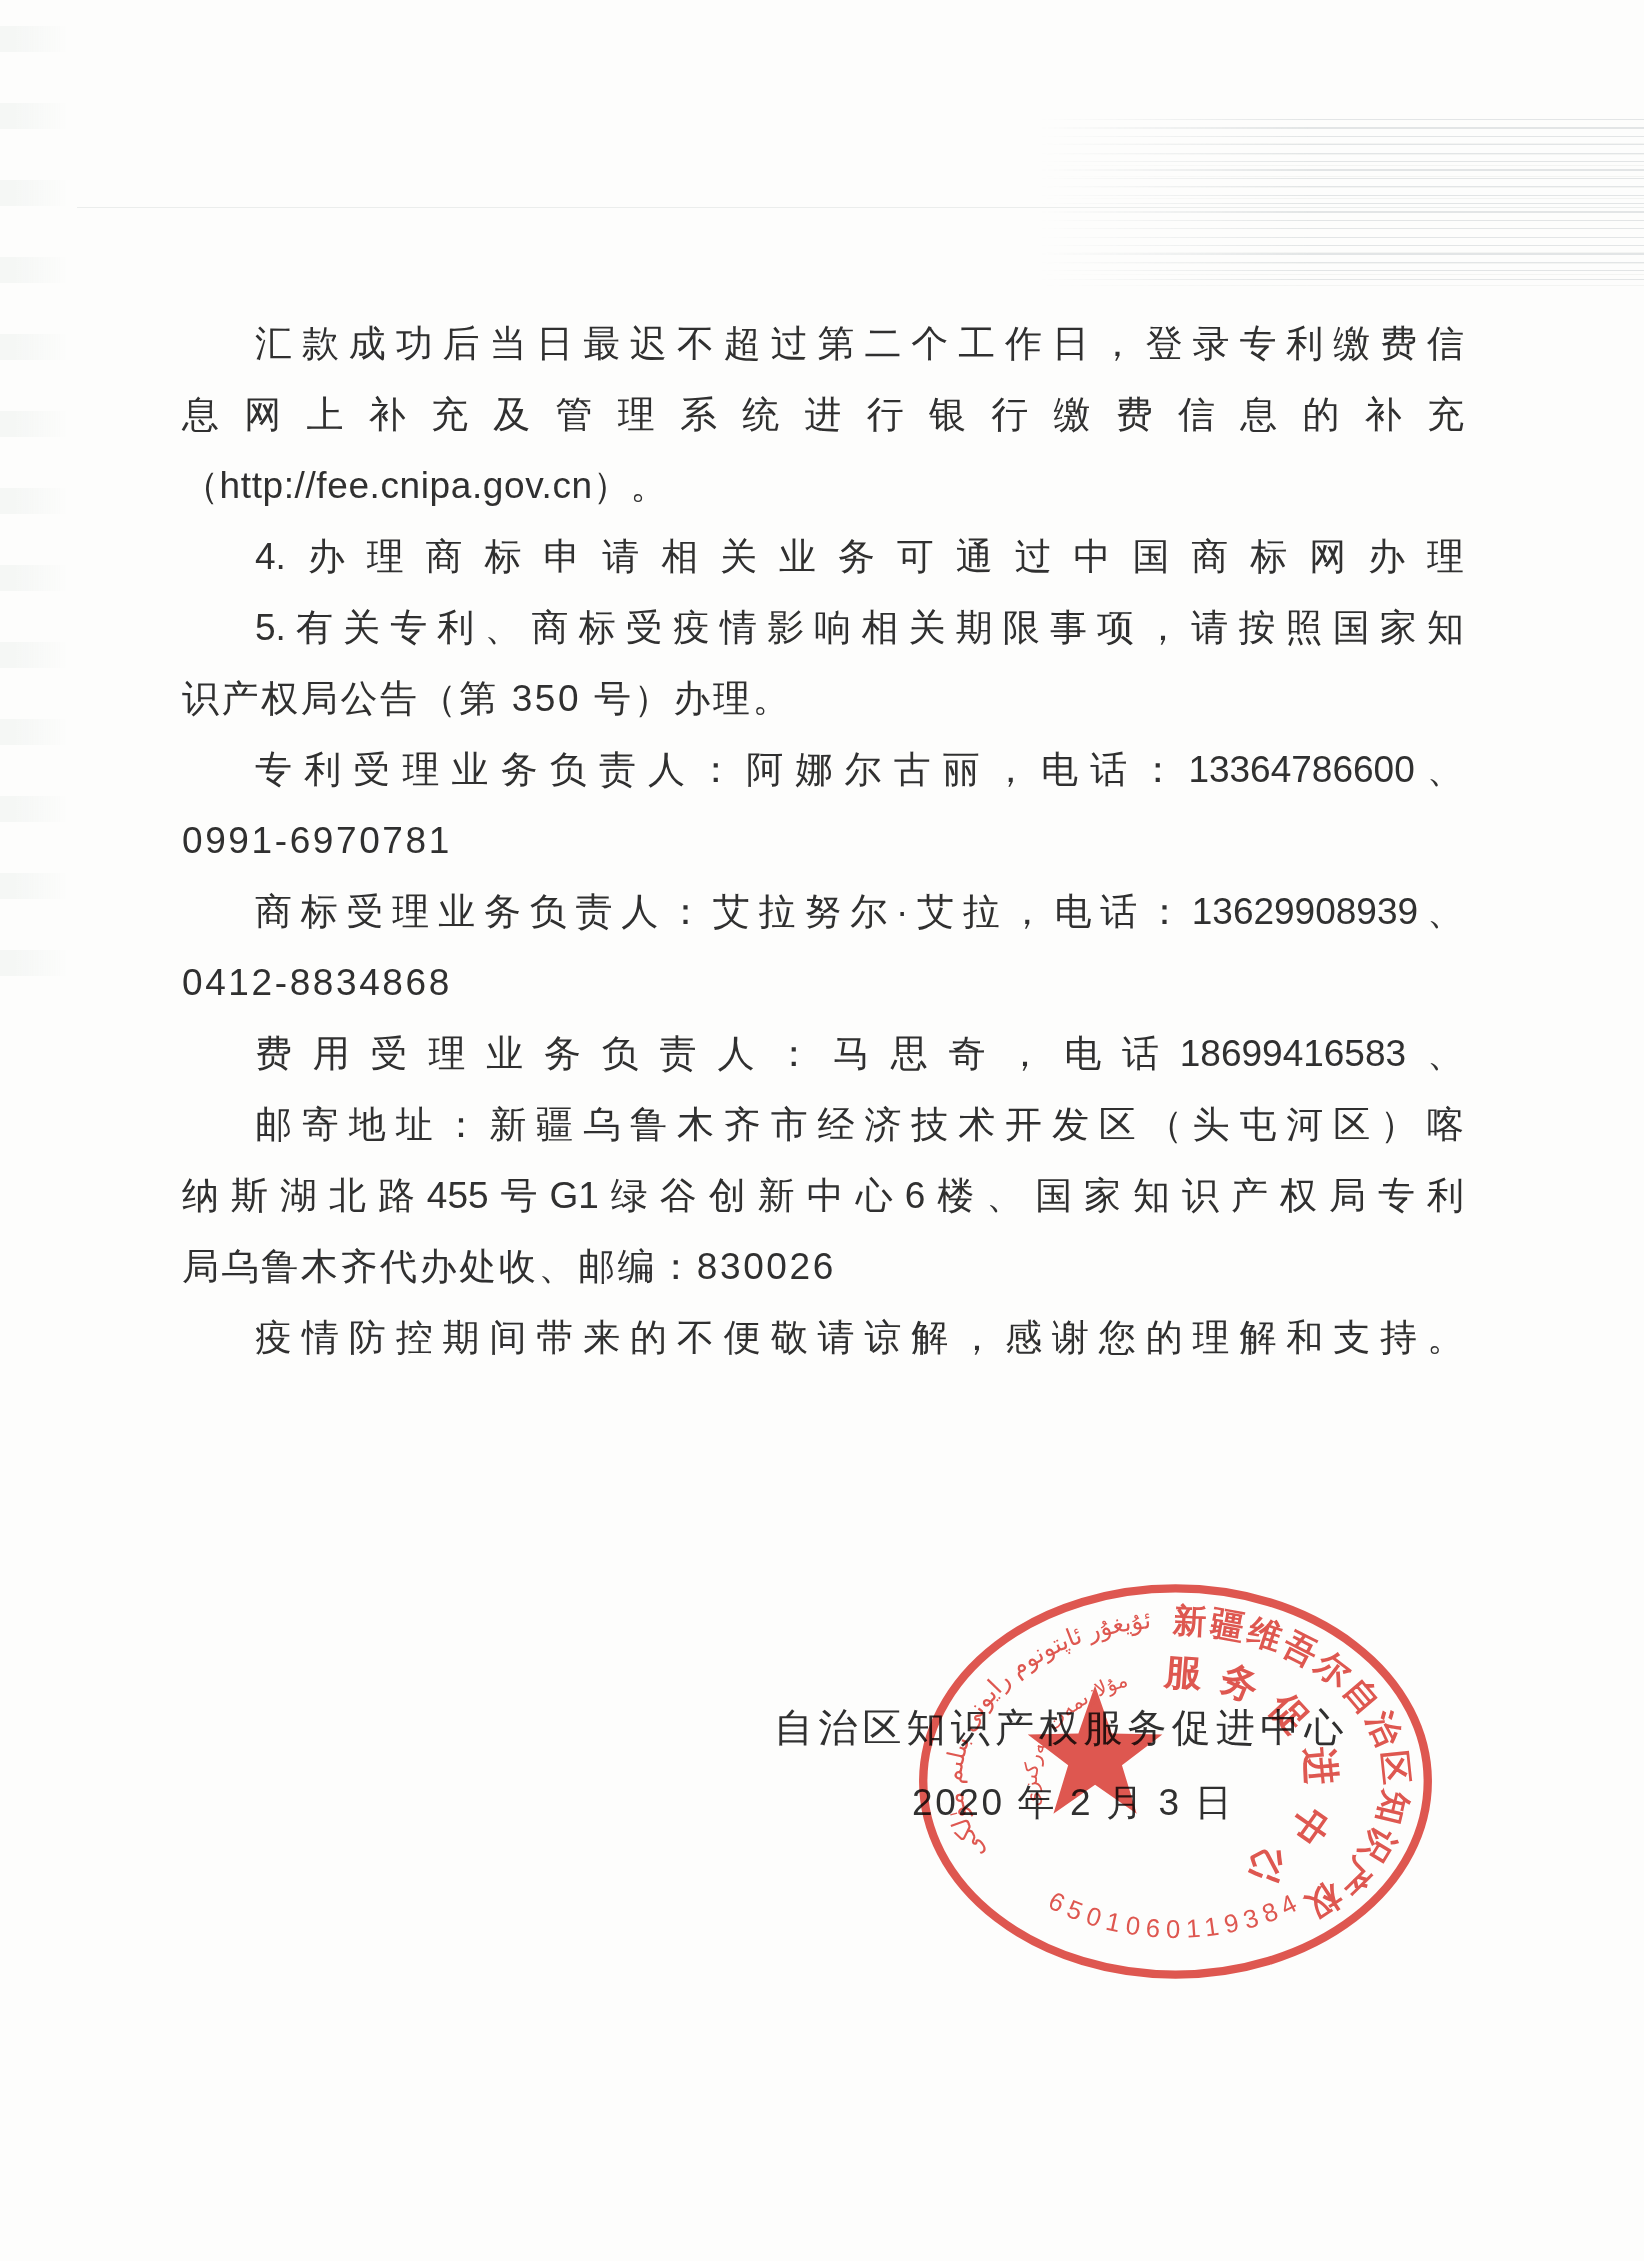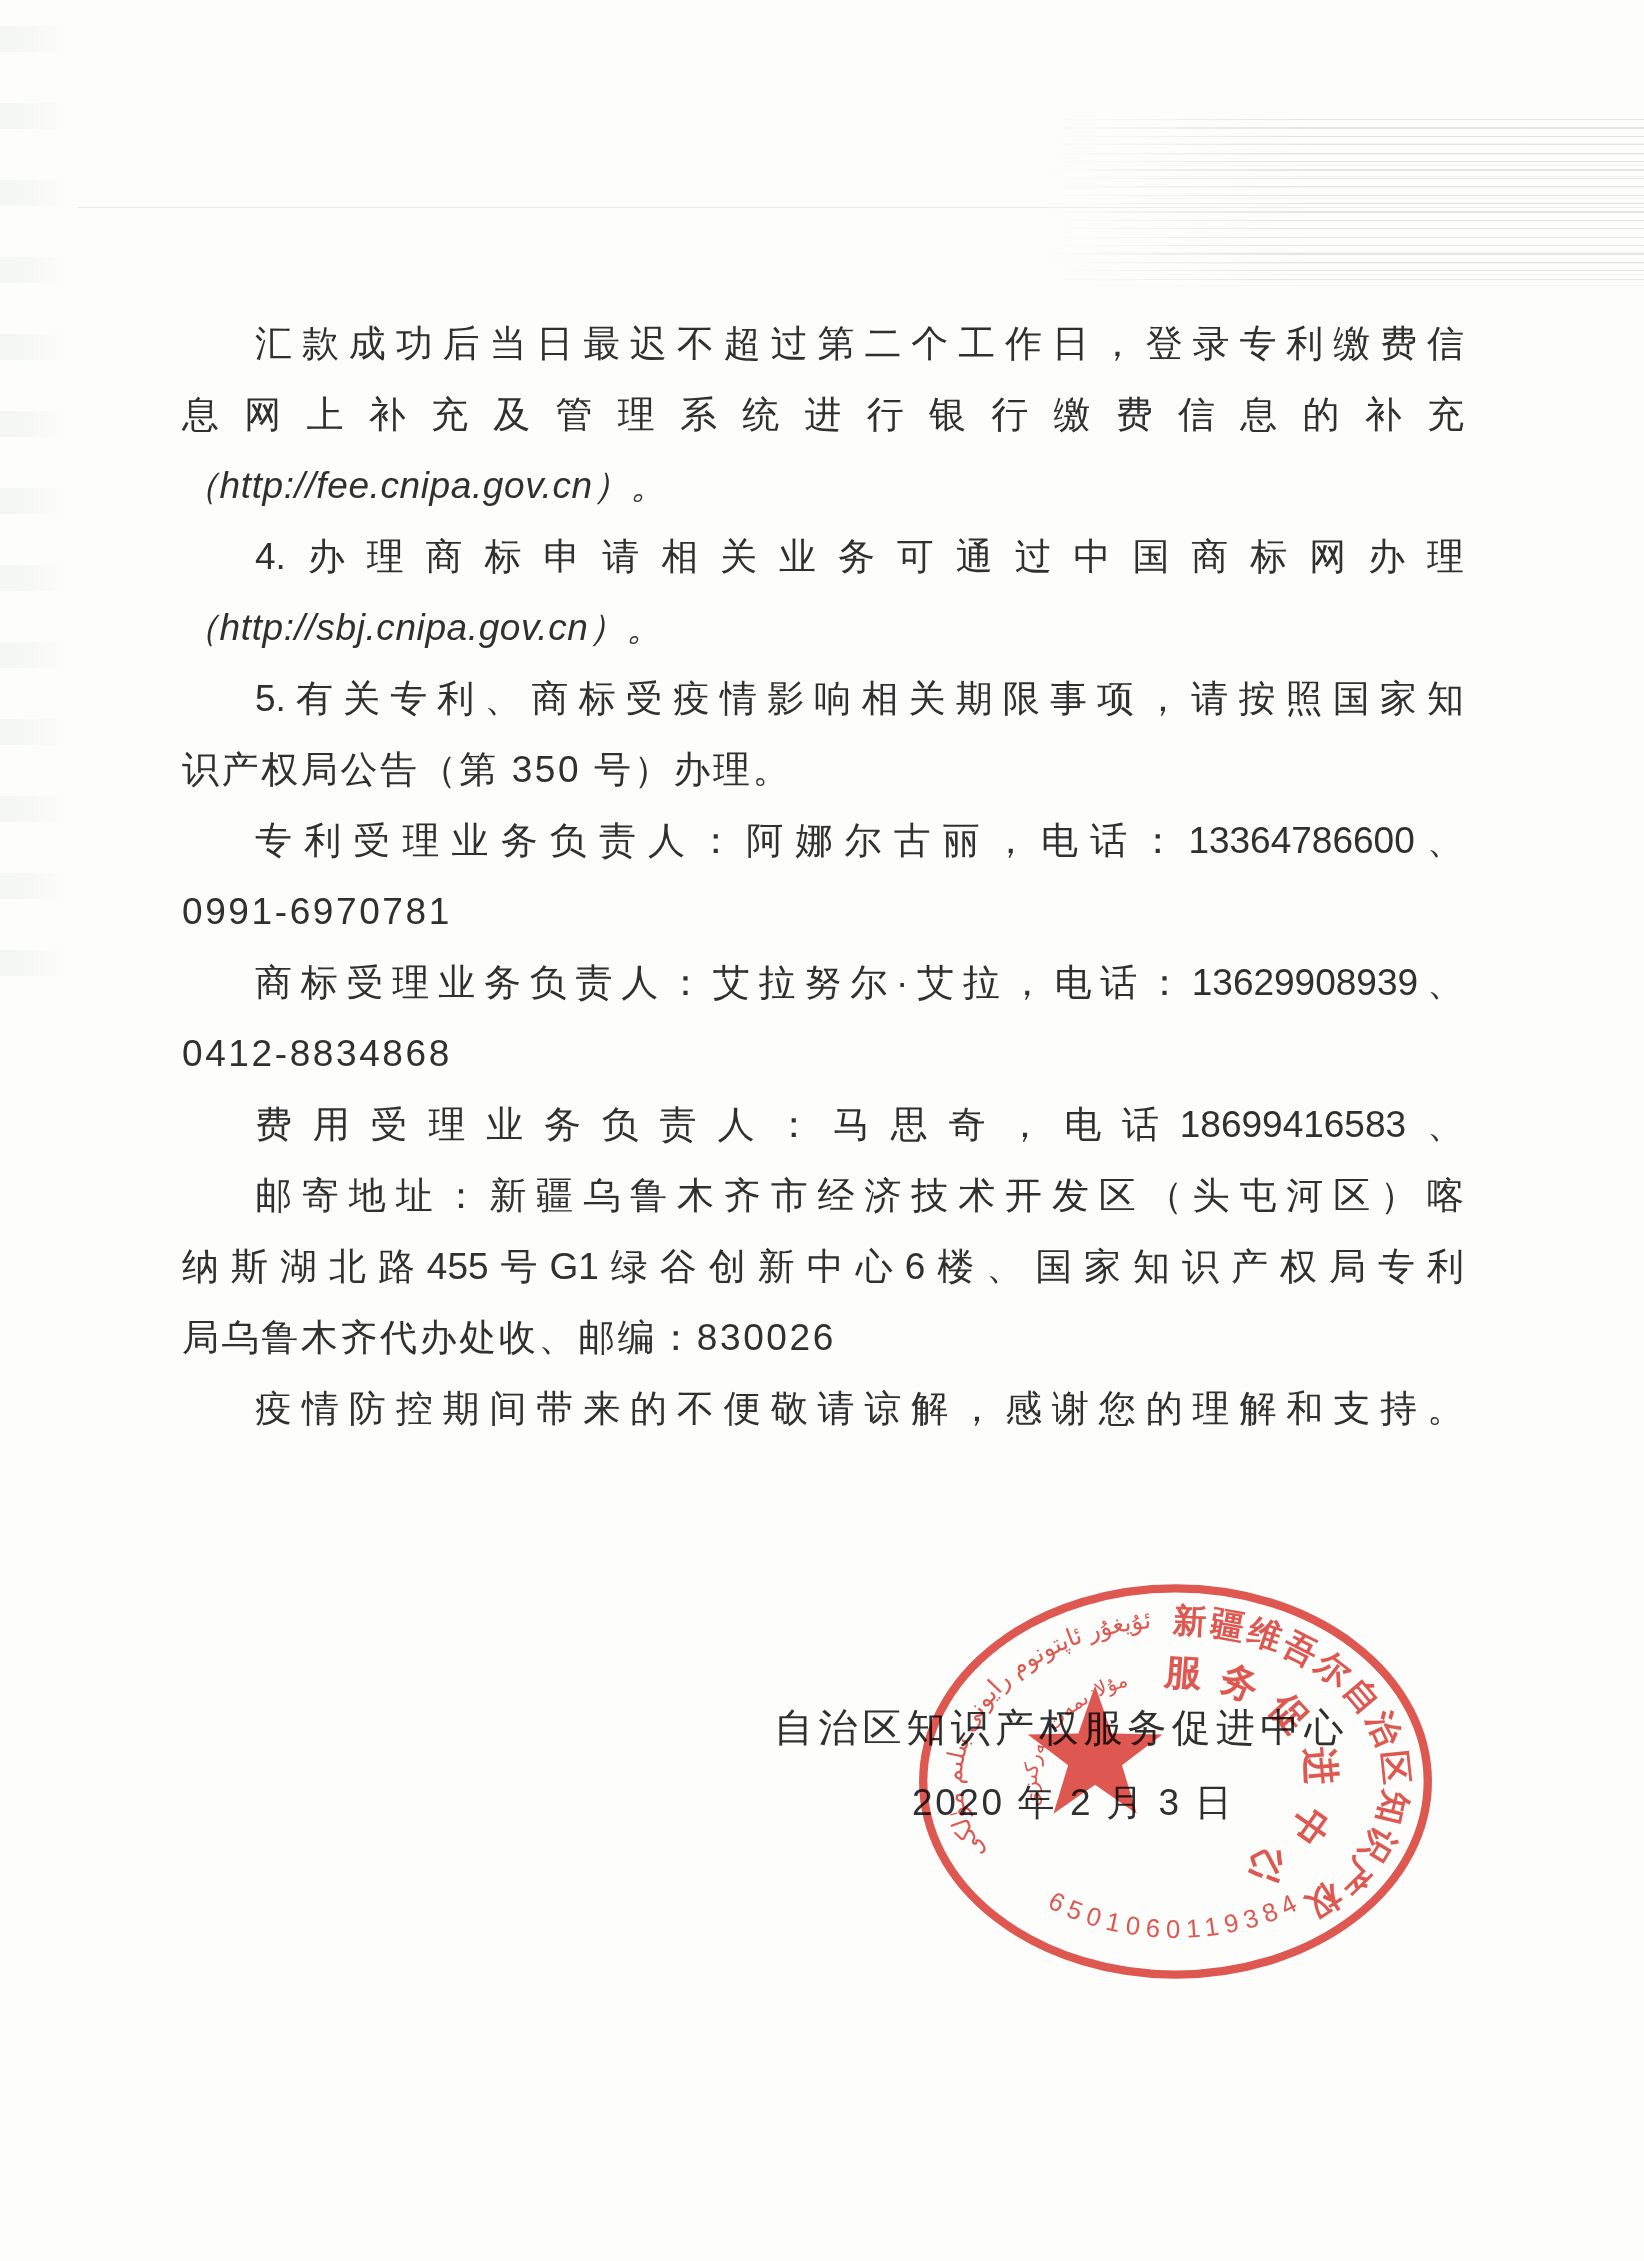--- a/index.html
+++ b/index.html
@@ -60,21 +60,21 @@
     white-space: nowrap;
     font-weight: 400;
   }
   .line.indent { padding-left: 73px; }
   .line.spread {
     display: flex;
     justify-content: space-between;
     align-items: baseline;
     letter-spacing: 0;
   }
-  .line.url { letter-spacing: 0.6px; font-style: italic; }
+  .line.url { letter-spacing: 0.6px; }
   .line .tk { display: inline-block; }
 
   
   .sig-org {
     position: absolute;
     left: 774px; top: 1701px;
     font-size: 39px;
     letter-spacing: 5.2px;
     white-space: nowrap;
   }
@@ -182,21 +182,20 @@
         <span class="tk">通</span>
         <span class="tk">过</span>
         <span class="tk">中</span>
         <span class="tk">国</span>
         <span class="tk">商</span>
         <span class="tk">标</span>
         <span class="tk">网</span>
         <span class="tk">办</span>
         <span class="tk">理</span>
       </div>
-      <div class="line url">（http://sbj.cnipa.gov.cn）。</div>
       <div class="line indent spread">
         <span class="tk">5.</span>
         <span class="tk">有</span>
         <span class="tk">关</span>
         <span class="tk">专</span>
         <span class="tk">利</span>
         <span class="tk">、</span>
         <span class="tk">商</span>
         <span class="tk">标</span>
         <span class="tk">受</span>

